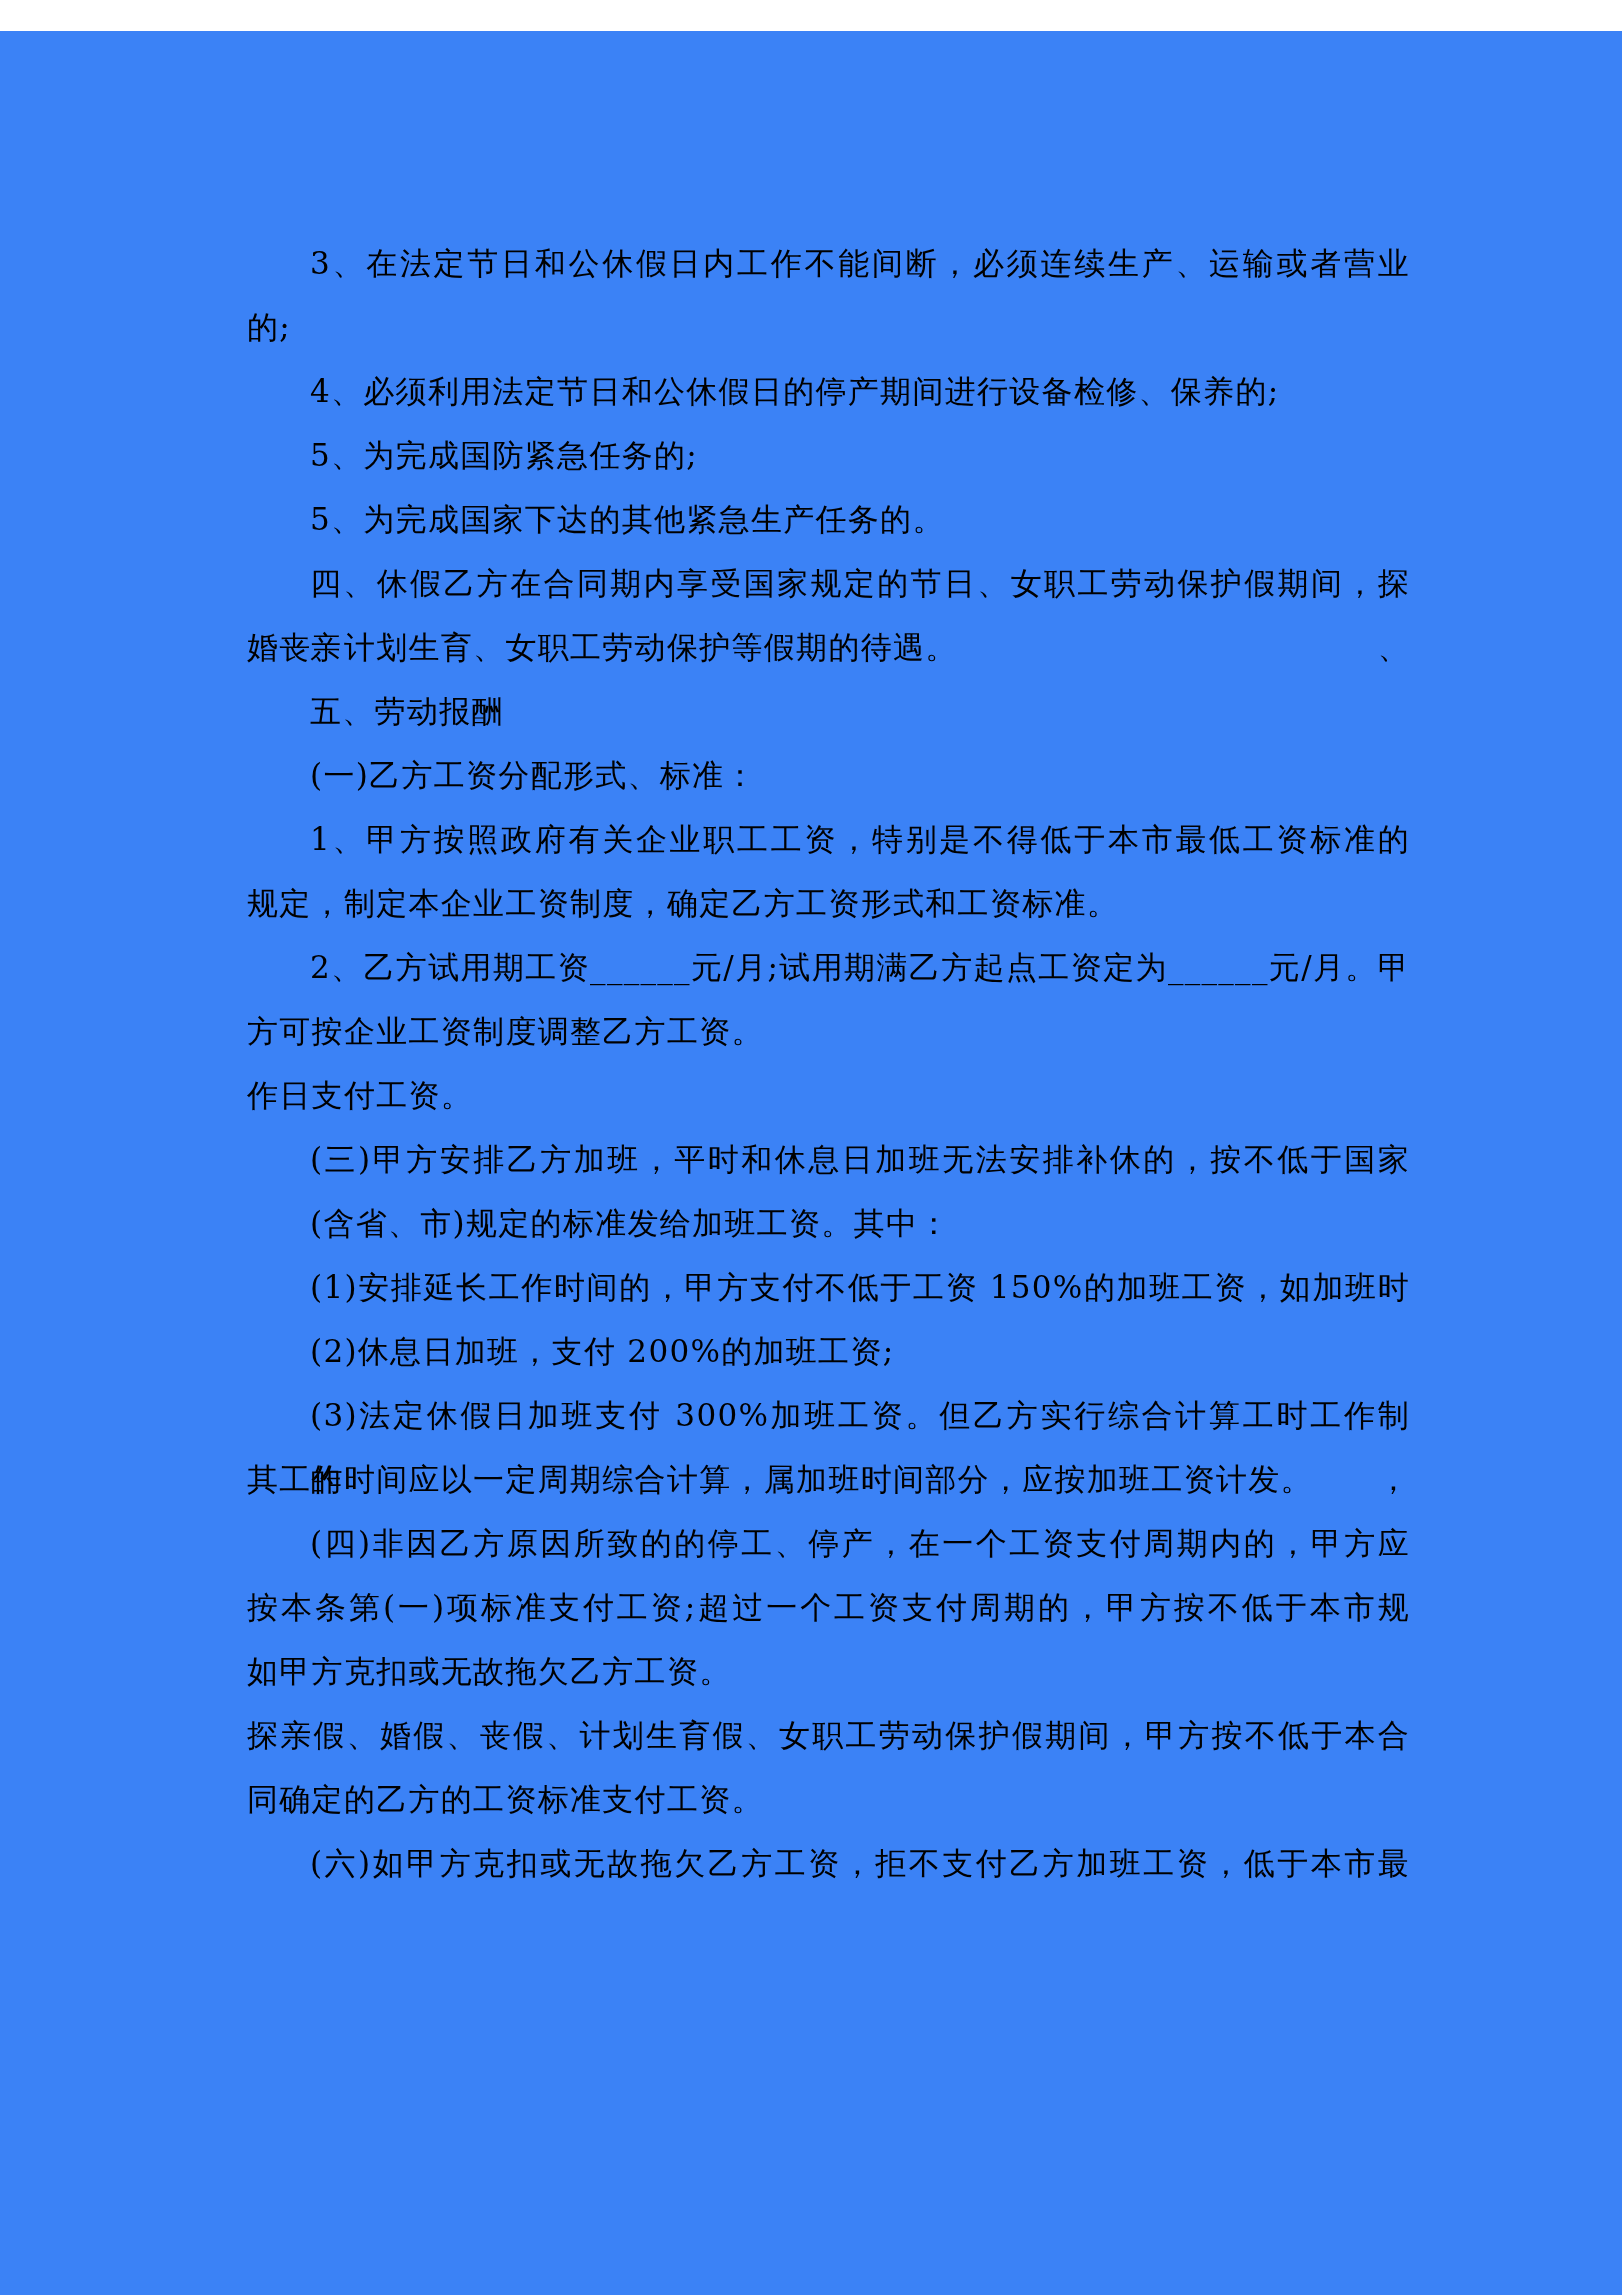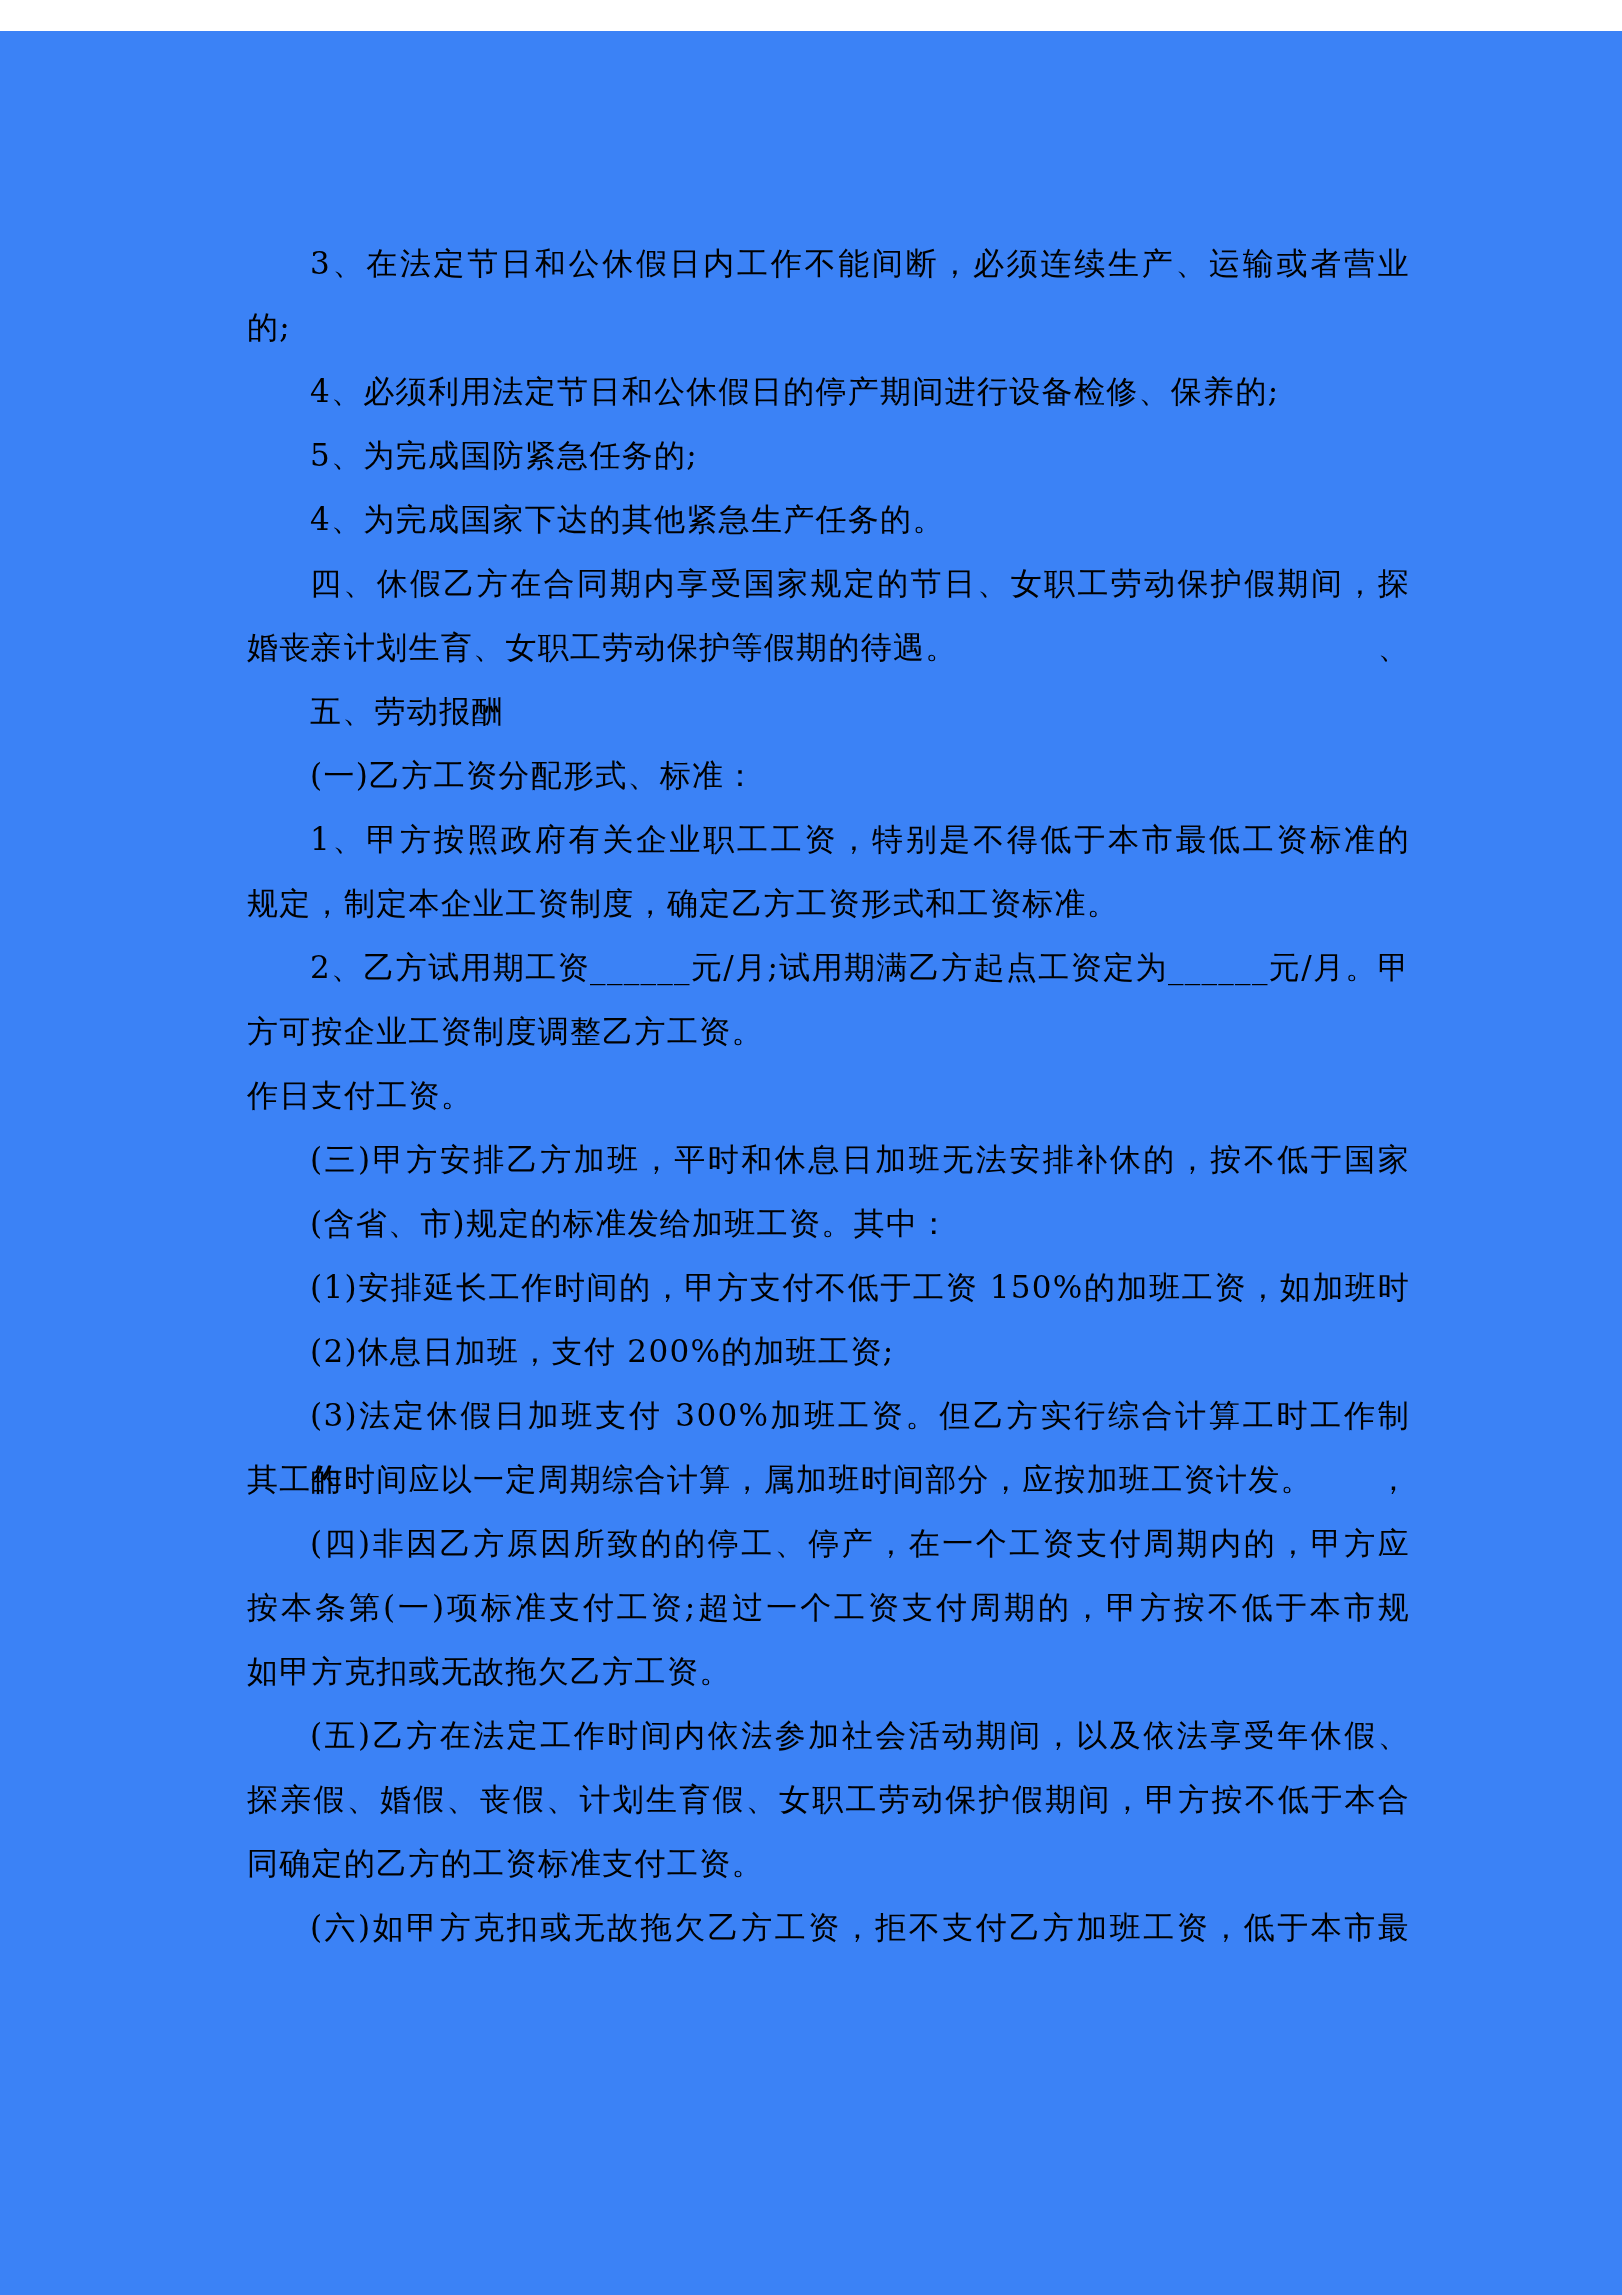--- a/index.html
+++ b/index.html
@@ -44,38 +44,37 @@
 </style>
 </head>
 <body>
 
 <div class="page">
   <div class="doc-text">
       <div class="line indent justify">3、在法定节日和公休假日内工作不能间断，必须连续生产、运输或者营业</div>
       <div class="line">的;</div>
       <div class="line indent">4、必须利用法定节日和公休假日的停产期间进行设备检修、保养的;</div>
       <div class="line indent">5、为完成国防紧急任务的;</div>
-      <div class="line indent">4、为完成国家下达的其他紧急生产任务的。</div>
+      <div class="line indent">5、为完成国家下达的其他紧急生产任务的。</div>
       <div class="line indent justify">四、休假乙方在合同期内享受国家规定的节日、女职工劳动保护假期间，探亲、</div>
       <div class="line">婚丧、计划生育、女职工劳动保护等假期的待遇。</div>
       <div class="line indent">五、劳动报酬</div>
       <div class="line indent">(一)乙方工资分配形式、标准：</div>
       <div class="line indent justify">1、甲方按照政府有关企业职工工资，特别是不得低于本市最低工资标准的</div>
       <div class="line">规定，制定本企业工资制度，确定乙方工资形式和工资标准。</div>
       <div class="line indent justify">2、乙方试用期工资______元/月;试用期满乙方起点工资定为______元/月。甲</div>
       <div class="line">方可按企业工资制度调整乙方工资。</div>
       <div class="line">作日支付工资。</div>
       <div class="line indent justify">(三)甲方安排乙方加班，平时和休息日加班无法安排补休的，按不低于国家</div>
       <div class="line indent">(含省、市)规定的标准发给加班工资。其中：</div>
       <div class="line indent justify">(1)安排延长工作时间的，甲方支付不低于工资 150%的加班工资，如加班时</div>
       <div class="line indent">(2)休息日加班，支付 200%的加班工资;</div>
       <div class="line indent justify">(3)法定休假日加班支付 300%加班工资。但乙方实行综合计算工时工作制的，</div>
       <div class="line">其工作时间应以一定周期综合计算，属加班时间部分，应按加班工资计发。</div>
       <div class="line indent justify">(四)非因乙方原因所致的的停工、停产，在一个工资支付周期内的，甲方应</div>
       <div class="line justify">按本条第(一)项标准支付工资;超过一个工资支付周期的，甲方按不低于本市规</div>
       <div class="line">如甲方克扣或无故拖欠乙方工资。</div>
-      <div class="line indent justify">(五)乙方在法定工作时间内依法参加社会活动期间，以及依法享受年休假、</div>
       <div class="line justify">探亲假、婚假、丧假、计划生育假、女职工劳动保护假期间，甲方按不低于本合</div>
       <div class="line">同确定的乙方的工资标准支付工资。</div>
       <div class="line indent justify">(六)如甲方克扣或无故拖欠乙方工资，拒不支付乙方加班工资，低于本市最</div>
     </div>
 </div>
 
 
 </body></html>

